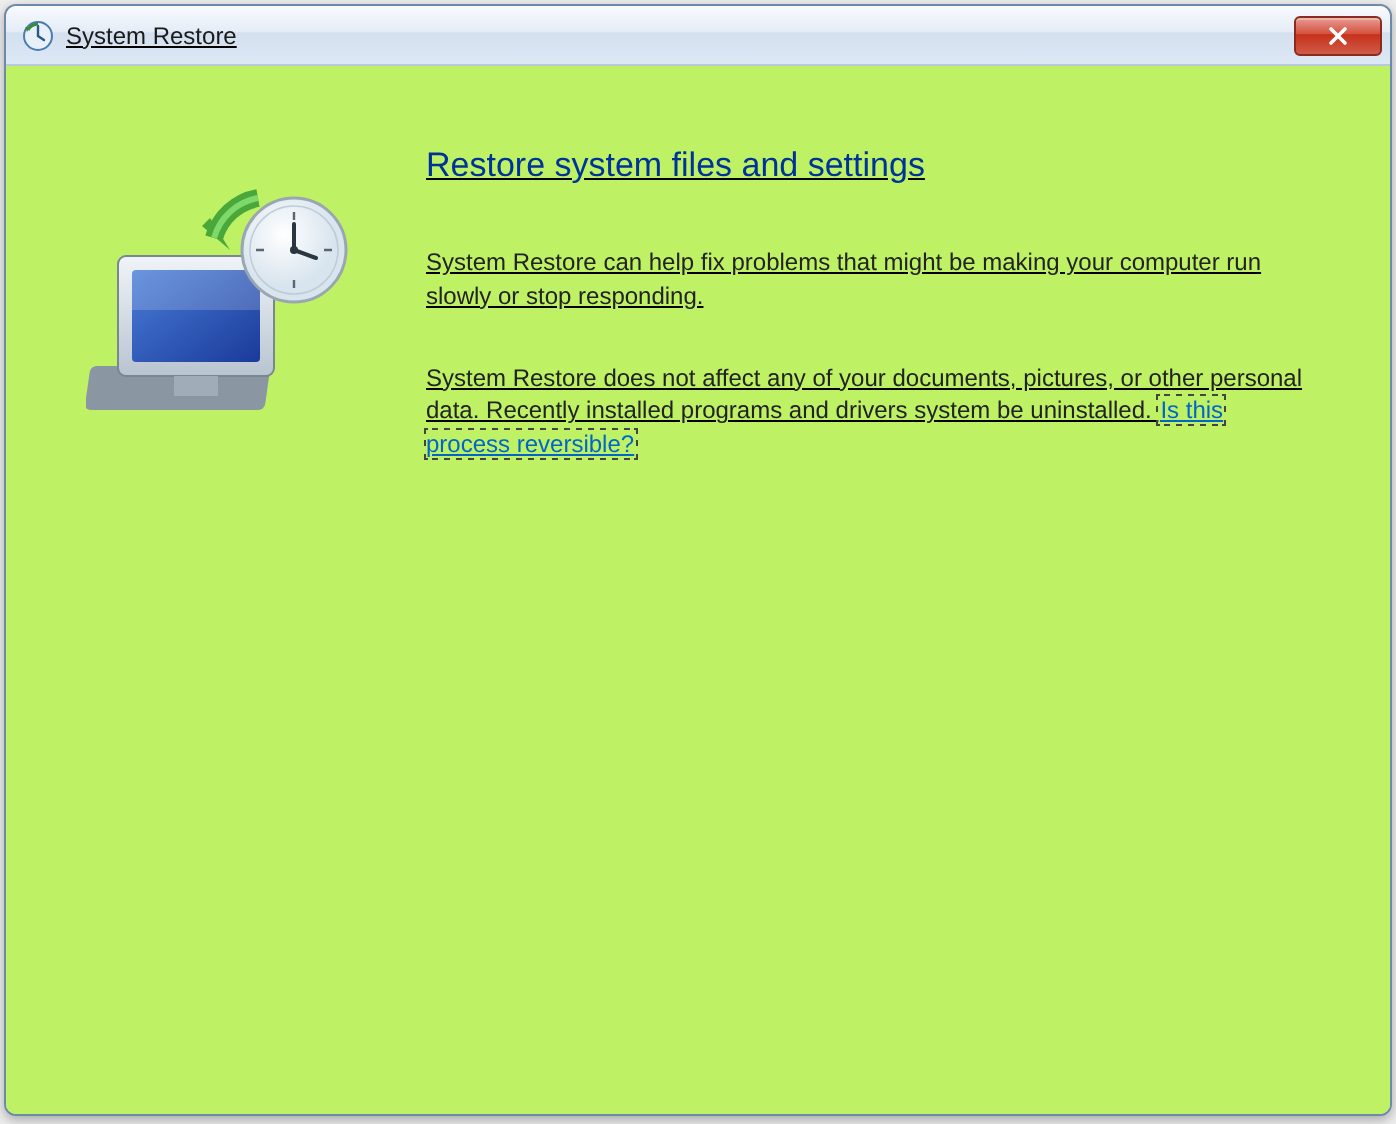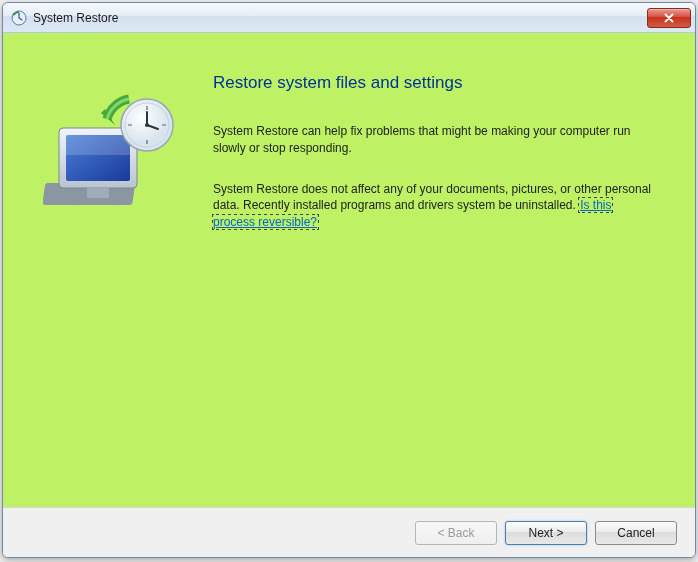--- a/index.html
+++ b/index.html
@@ -19,20 +19,21 @@
       width: 694px;
       height: 556px;
       margin: 2px;
       border: 1px solid #6b8ba9;
       border-radius: 6px;
       background: #fff;
       box-shadow: 0 2px 6px rgba(0,0,0,0.3);
       display: flex;
       flex-direction: column;
       overflow: hidden;
+      text-decoration: underline;
     }
     .titlebar {
       height: 30px;
       background: linear-gradient(to bottom, #f8fafd 0%, #e4ecf6 45%, #d4e0ef 46%, #dde8f5 100%);
       border-bottom: 1px solid #b8c9de;
       display: flex;
       align-items: center;
       padding: 0 4px 0 8px;
       border-radius: 5px 5px 0 0;
     }
@@ -215,19 +216,14 @@
 
     <div class="text-panel">
       <h1 class="heading">Restore system files and settings</h1>
       <p class="paragraph">System Restore can help fix problems that might be making your computer run slowly or stop responding.</p>
       <p class="paragraph">
         <span>System Restore does not affect any of your documents, pictures, or other personal data. Recently installed programs and drivers system be uninstalled. </span><a class="link">Is this process reversible?</a>
       </p>
     </div>
   </div>
 
-  <div class="button-bar">
-    <button class="btn" disabled="">&lt; Back</button>
-    <button class="btn default">Next &gt;</button>
-    <button class="btn">Cancel</button>
-  </div>
 
 </div>
 
 </body></html>

